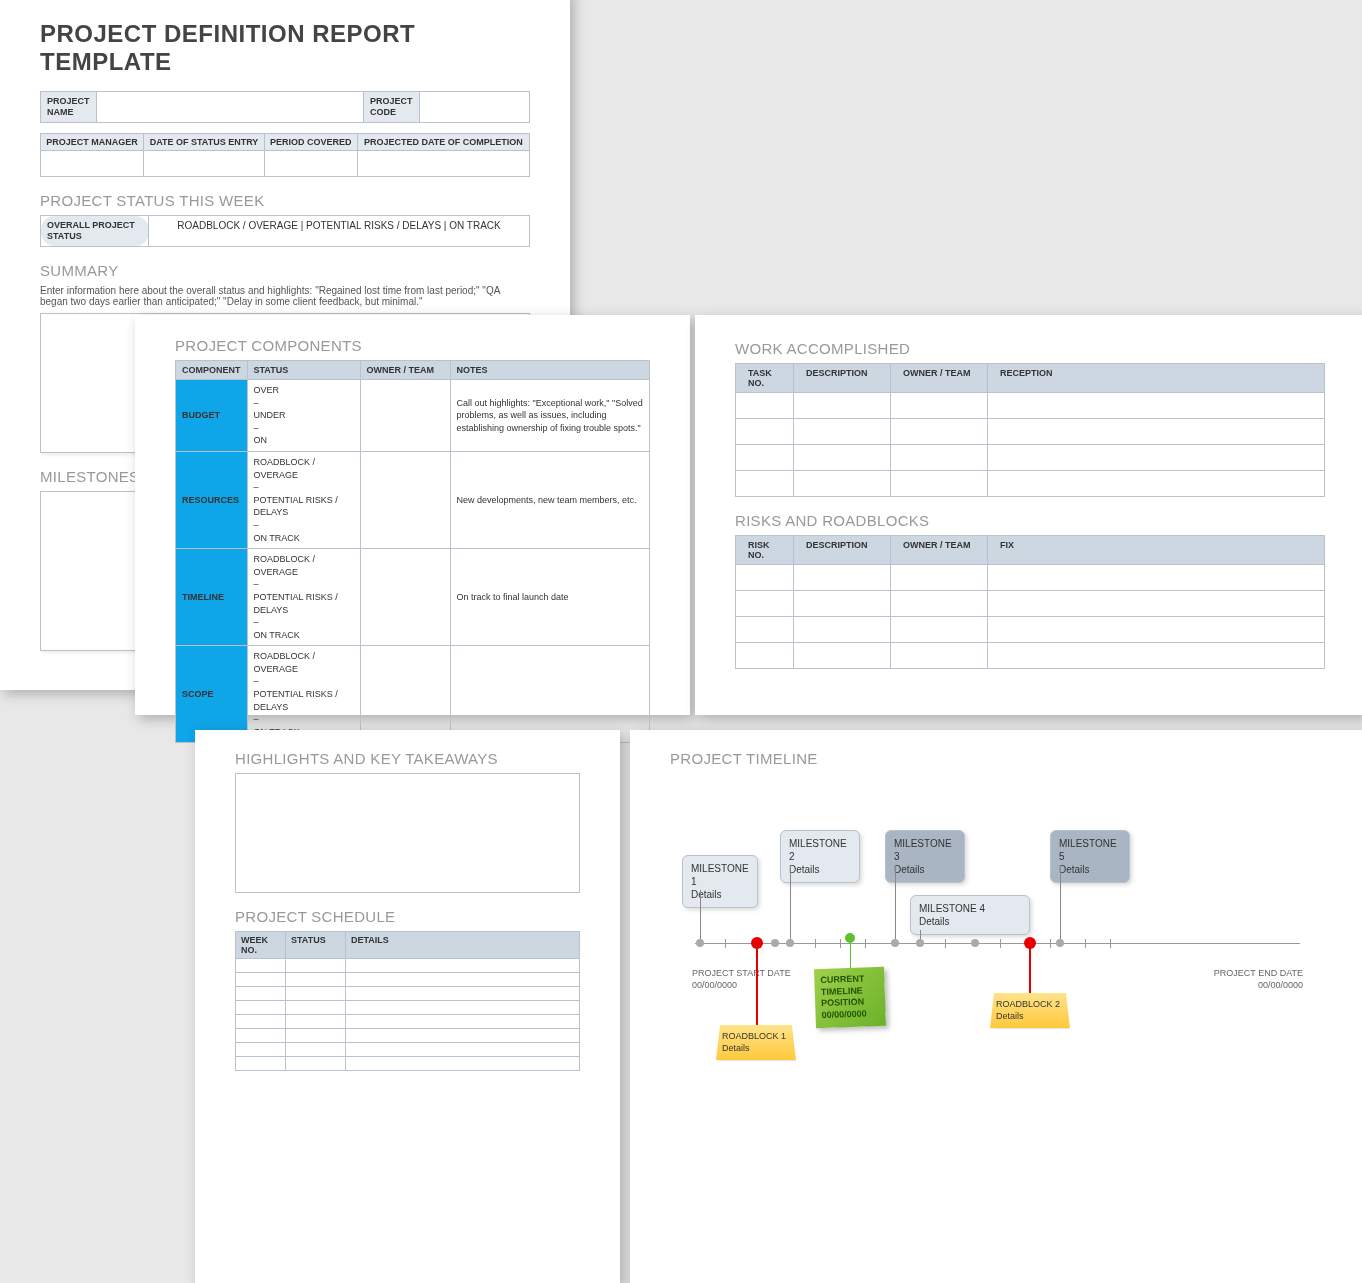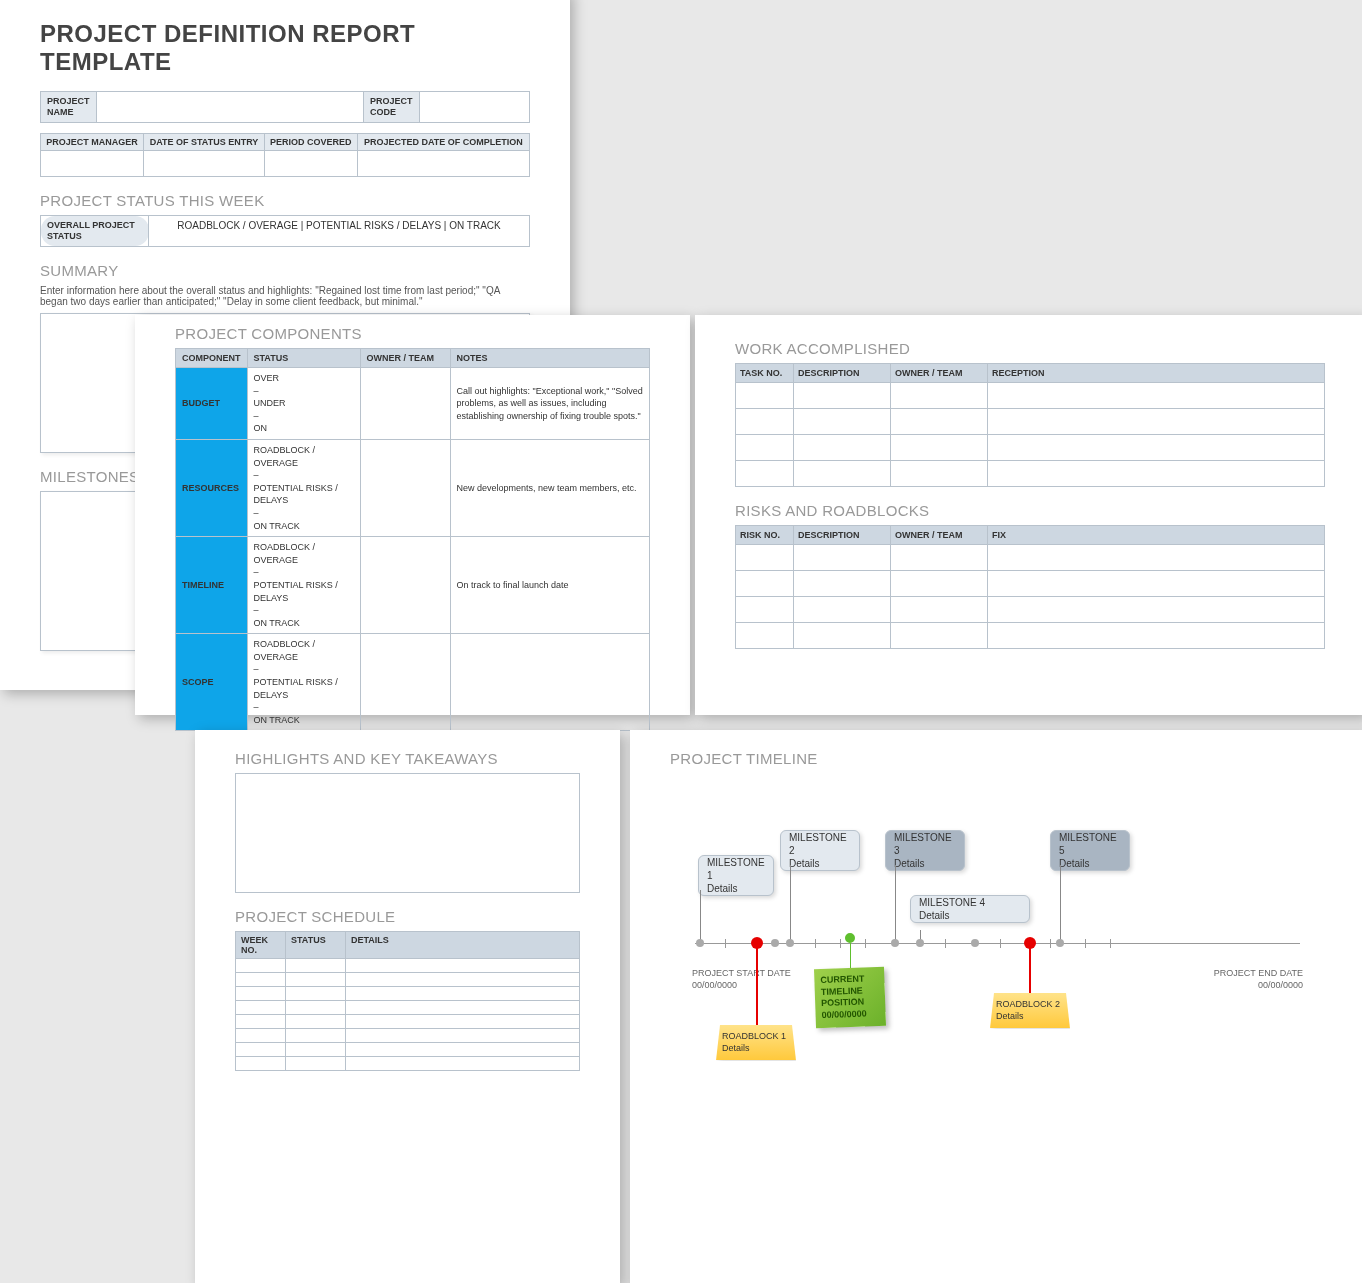--- a/index.html
+++ b/index.html
@@ -80,21 +80,21 @@
   #page1 .status-row td { font-size: 10px; height: 18px; border-radius: 14px; }
   #page1 .summary-box { height: 140px; }
   #page1 .milestones-box { height: 160px; }
 
   
   #page2 {
     left: 135px;
     top: 315px;
     width: 555px;
     height: 400px;
-    padding-top: 10px;
+    padding-top: 22px;
   }
   #page2 .comp-table th {
     font-size: 9px;
     text-align: left;
     padding: 4px 6px;
     background: #cdd7e1;
   }
   #page2 .comp-table td {
     font-size: 9px;
     line-height: 1.4;
@@ -113,21 +113,21 @@
   #page3 {
     left: 695px;
     top: 315px;
     width: 670px;
     height: 400px;
     padding-top: 25px;
   }
   #page3 table th {
     font-size: 9px;
     text-align: left;
-    padding: 4px 4px;
+    padding: 4px 12px;
     background: #cdd7e1;
   }
   #page3 table td { height: 26px; }
   #page3 .taskno { width: 58px; }
   #page3 .col2 { width: 97px; }
 
   
   #page4 {
     left: 195px;
     top: 730px;
@@ -181,21 +181,21 @@
     width: 8px;
     height: 8px;
     border-radius: 50%;
     background: #aaa;
     transform: translateX(-4px);
   }
   .milestone-box {
     position: absolute;
     border: 1px solid #b8c2cc;
     border-radius: 6px;
-    padding: 0 8px;
+    padding: 6px 8px;
     font-size: 10px;
     line-height: 1.3;
     box-shadow: 2px 2px 4px rgba(0,0,0,0.15);
   }
   .milestone-box .title { font-weight: normal; }
   .ms-color-a { background: #e3e9ef; }
   .ms-color-b { background: #a9b5c2; }
   .ms-connector {
     position: absolute;
     width: 1px;
@@ -499,21 +499,21 @@
         </tr>
   </tbody>
     </table>
 </div>
 
 <div id="page5" class="page">
   <h2 style="margin-top:0">PROJECT TIMELINE</h2>
 
   <div class="timeline-area">
 
-    <div class="milestone-box ms-color-a" style="left:28px;top:82px;width:76px">
+    <div class="milestone-box ms-color-a" style="left:12px;top:82px;width:76px">
       <div class="title">MILESTONE 1</div>
       <div>Details</div>
     </div>
     <div class="ms-connector" style="left:30px;top:117px;height:53px"></div>
 
     <div class="milestone-box ms-color-a" style="left:110px;top:57px;width:80px">
       <div class="title">MILESTONE 2</div>
       <div>Details</div>
     </div>
     <div class="ms-connector" style="left:120px;top:92px;height:78px"></div>

